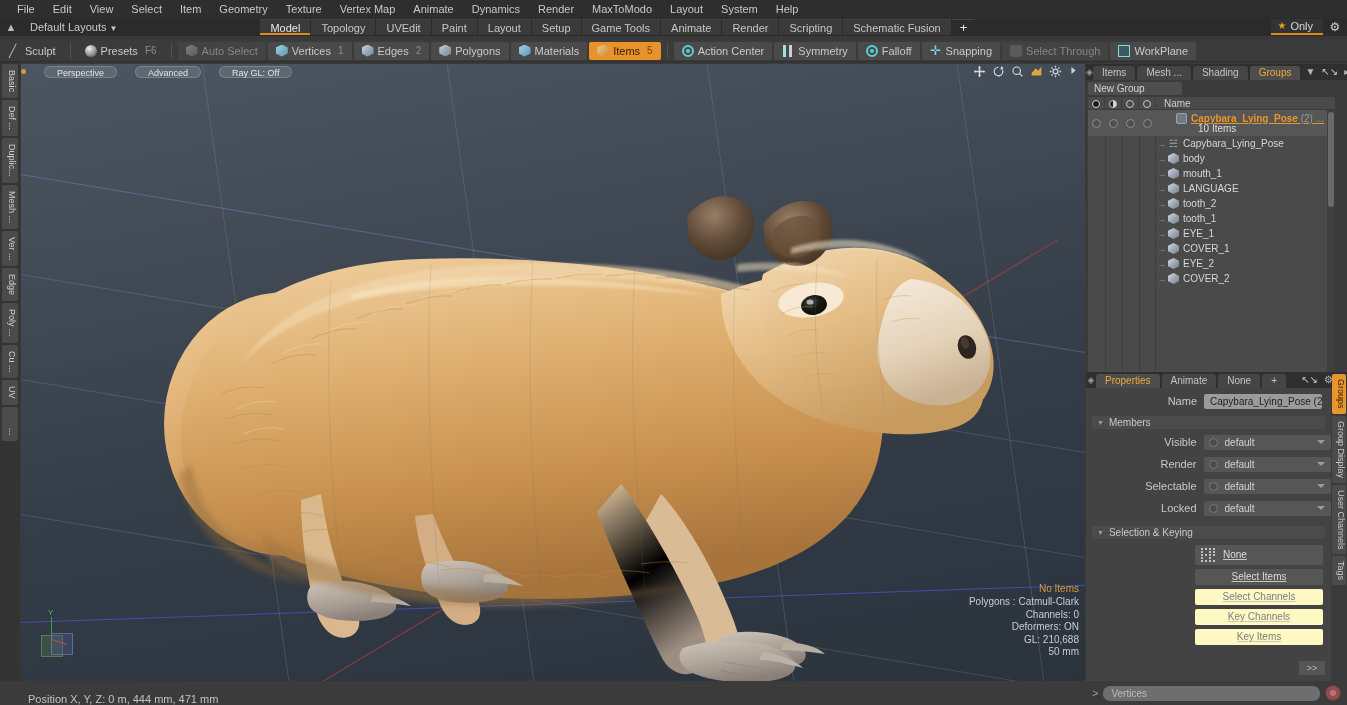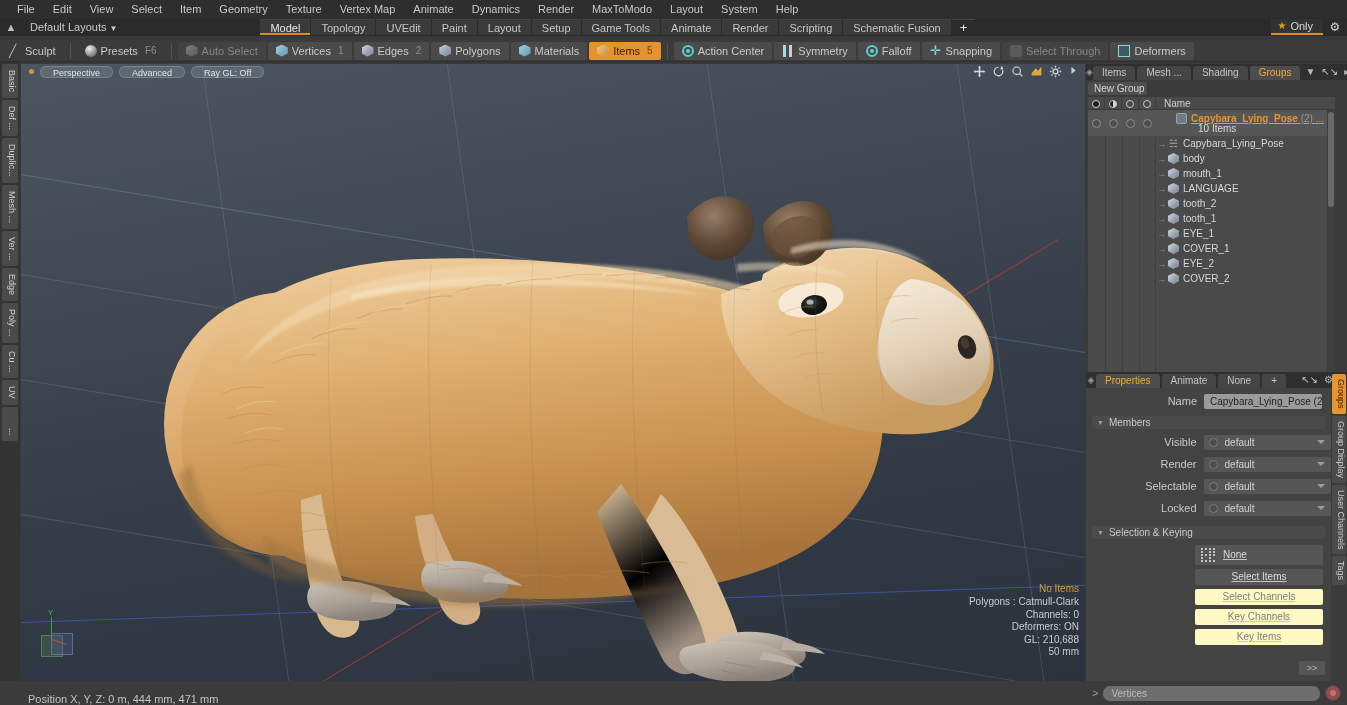--- a/index.html
+++ b/index.html
@@ -112,21 +112,21 @@
   }
 
   
   .viewport{
     position:absolute; left:21px; top:64px; width:1064px; height:617px;
     background:linear-gradient(170deg,#4c5560 0%,#424b56 25%,#333c47 60%,#2b333d 100%);
     overflow:hidden;
   }
   .vp-header{
     position:absolute; left:0; top:0; width:100%; height:15px;
-    display:flex; align-items:center; gap:6px; padding-left:8px; z-index:5;
+    display:flex; align-items:center; gap:18px; padding-left:0; z-index:5;
   }
   .vp-dot{ width:5px; height:5px; border-radius:50%; background:#d09a3c; }
   .vpbtn{
     height:12px; line-height:12px; padding:0 12px; border-radius:6px;
     background:rgba(110,120,132,.55); border:1px solid rgba(150,160,172,.5);
     color:#e4e4e4; font-size:9px; white-space:nowrap;
   }
   .vp-tools{
     position:absolute; right:4px; top:1px; display:flex; align-items:center; gap:6px;
     color:#d8dde3; font-size:12px; z-index:5;
@@ -174,21 +174,21 @@
     height:14px; line-height:14px; padding:0 9px; margin-right:2px;
     background:#454545; color:#c4c4c4; font-size:10px; white-space:nowrap;
     border-radius:3px 3px 0 0;
   }
   .rtab.active{ background:#4d4d4d; color:#f0a93a; }
   .rp-tbspacer{ flex:1; }
   .rp-ic{ color:#b9b9b9; font-size:10px; padding:0 3px; line-height:16px; }
   .rp-ic.exp{ color:#cfcfcf; }
 
   .newgroup{
-    position:absolute; left:2px; top:18px; width:59px; height:13px; line-height:13px;
+    position:absolute; left:2px; top:18px; width:94px; height:13px; line-height:13px;
     background:#4e4e4e; border-radius:2px; color:#d4d4d4; font-size:10px;
     padding-left:6px;
   }
 
   .listhdr{
     position:absolute; left:2px; top:33px; width:247px; height:13px;
     background:#4a4a4a; display:flex; align-items:center;
     border-bottom:1px solid #3a3a3a;
   }
   .lh-col{ width:17px; height:13px; position:relative; border-right:1px solid #3f3f3f; }
@@ -431,21 +431,21 @@
         <div class="tb">
           <span class="ic cross">✛</span>
           <span>Snapping</span>
         </div>
         <div class="tb dim">
           <span class="ic stdim"></span>
           <span>Select Through</span>
         </div>
         <div class="tb">
           <span class="ic wp"></span>
-          <span>Deformers</span>
+          <span>WorkPlane</span>
         </div>
       </div>
   </div>
 
   <div class="leftstrip">
     <div class="lvtabs" id="lvtabs">
         <div class="lvtab">Basic</div>
         <div class="lvtab">Def ...</div>
         <div class="lvtab">Duplic...</div>
         <div class="lvtab">Mesh ...</div>

